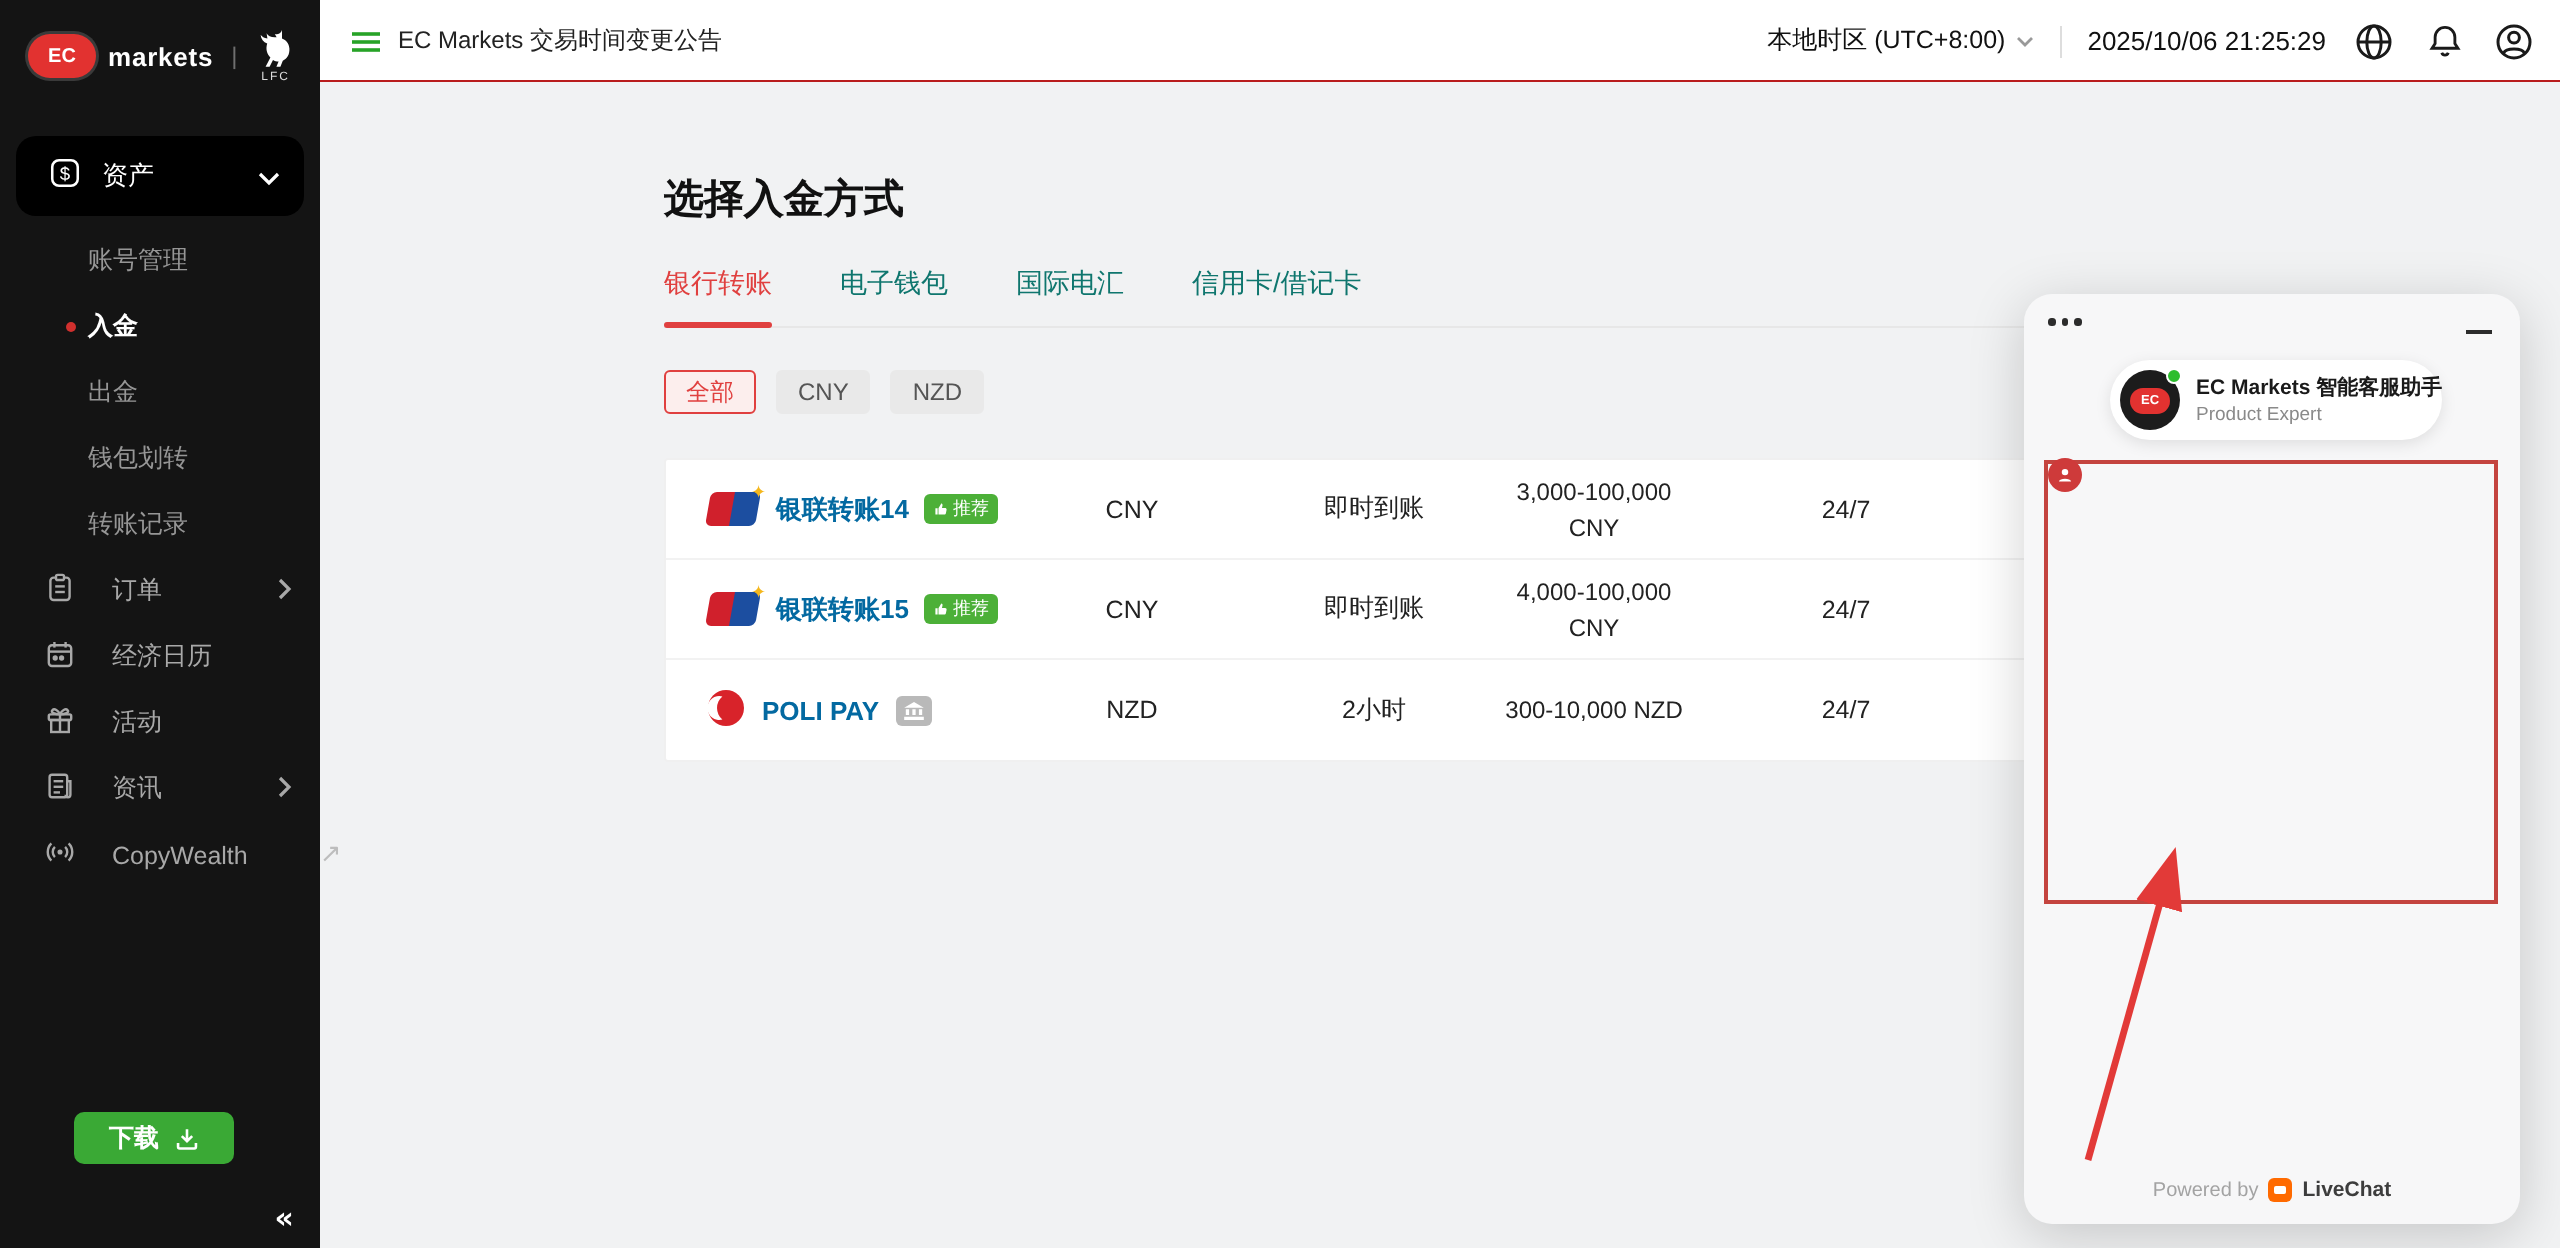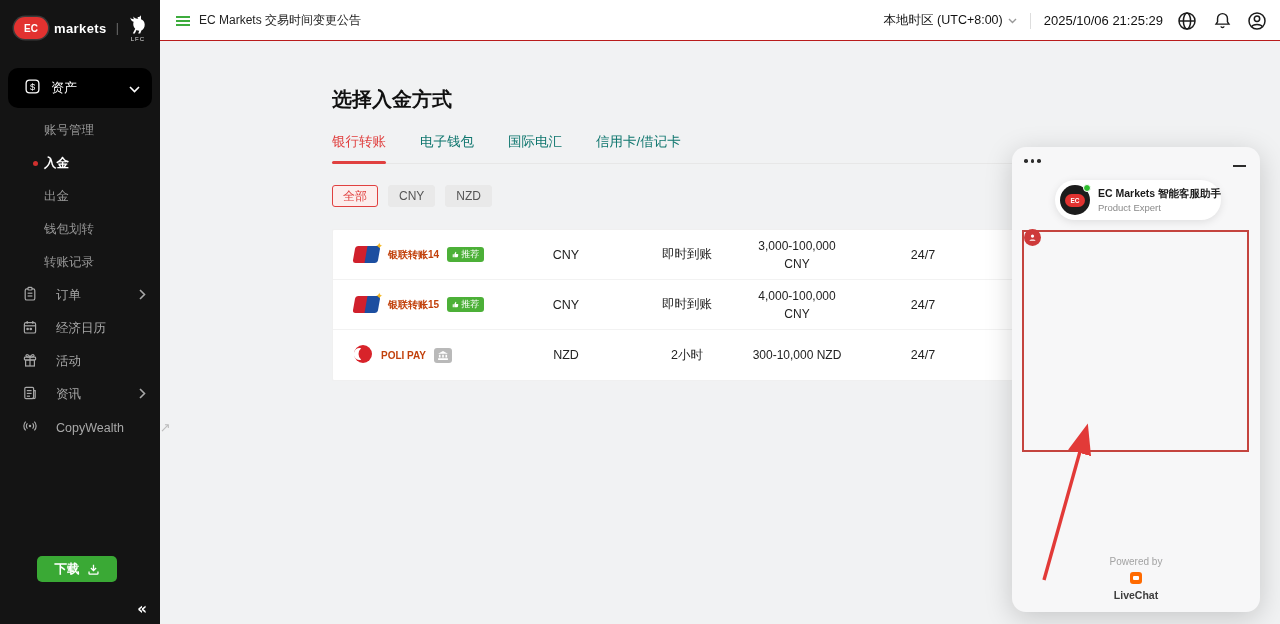--- a/index.html
+++ b/index.html
@@ -58,21 +58,21 @@
   .chip.active { background:#fceeed; border-color:#e0403f; color:#e0403f; }
 
   .table { margin-top:22px; width:916px; background:#fff; border:1px solid #f0f0f0; border-radius:2px; }
   .t-head, .t-row { display:grid; grid-template-columns:172px 122px 120px 100px 152px 1fr; align-items:center; }
   .t-head { height:40px; background:#fafafa; border-bottom:1px solid #efefef; color:#8f8f8f; font-size:12px; }
   .t-head > div { text-align:center; }
   .t-row { height:50px; border-bottom:1px solid #f2f2f2; font-size:12.5px; color:#222; }
   .t-row:last-child { border-bottom:none; }
   .t-row > div { text-align:center; }
   .cell-channel { display:flex; align-items:center; gap:8px; padding-left:20px; text-align:left !important; }
-  .ch-name { font-weight:bold; font-size:10px; color:#c2410c; white-space:nowrap; }
+  .ch-name { font-weight:bold; font-size:13px; color:#0369a1; white-space:nowrap; }
   .limit { white-space:pre-line; line-height:1.5; font-size:12px; }
   .badge-green { height:15px; padding:0 5px; border-radius:3px; background:#4cb038; color:#fff; font-size:9px;
                  display:flex; align-items:center; gap:2px; white-space:nowrap; }
   .badge-gray { width:18px; height:15px; border-radius:3px; background:#b9b9b9; display:flex; align-items:center; justify-content:center; }
   .up-icon { position:relative; width:27px; height:17px; }
   .up-icon .s1,.up-icon .s2 { position:absolute; top:0; width:13px; height:17px; transform:skewX(-10deg); }
   .up-icon .s1 { left:1px; background:#d0202c; border-radius:3px 0 0 3px; }
   .up-icon .s2 { left:13px; background:#1c4ea0; border-radius:0 3px 3px 0; }
   .up-icon .spark { position:absolute; right:-3px; top:-4px; color:#f4b71d; font-size:9px; line-height:9px; }
 
@@ -97,21 +97,21 @@
   .msg-card { position:absolute; left:32px; top:84px; width:178px; background:#fff; border-radius:3px 10px 10px 10px;
               padding:14px 14px 16px 14px; z-index:2; box-shadow:0 1px 3px rgba(0,0,0,.05); }
   .welcome { font-size:11.5px; color:#333; }
   .q-label { margin-top:13px; font-size:11.5px; color:#333; }
   .req { color:#d03a3a; margin-left:3px; }
   .sel-box { margin-top:6px; height:23px; border:1px solid #8a8a8a; border-radius:3px; background:#fff;
              display:flex; align-items:center; justify-content:space-between; padding:0 7px; font-size:11.5px; color:#222; cursor:pointer; }
   .phone-input { margin-top:6px; width:100%; height:27px; border:1px solid #9a9a9a; border-radius:6px; background:#fff; font-size:12px; padding:0 8px; }
   .start-btn { margin-top:16px; width:100%; height:30px; background:#d9434b; border:none; border-radius:6px;
                color:#fff; font-size:12px; font-weight:bold; cursor:pointer; }
-  .chat-footer { position:absolute; left:0; right:0; bottom:11px; display:flex; align-items:center; justify-content:center; gap:5px;flex-direction:column; }
+  .chat-footer { position:absolute; left:0; right:0; bottom:11px; display:flex; align-items:center; justify-content:center; gap:5px; }
   .pb-text { font-size:10px; color:#a3a3a3; }
   .lc-logo { width:12px; height:12px; border-radius:3px; background:#ff6a00; display:flex; align-items:center; justify-content:center; }
   .lc-logo i { width:6px; height:4px; border-radius:1px; background:#fff; display:block; }
   .lc-name { font-size:10.5px; font-weight:bold; color:#3d3d3d; }
 
   .arrow-svg { position:absolute; left:1030px; top:418px; z-index:12; pointer-events:none; }
 </style>
 </head>
 <body>
 

